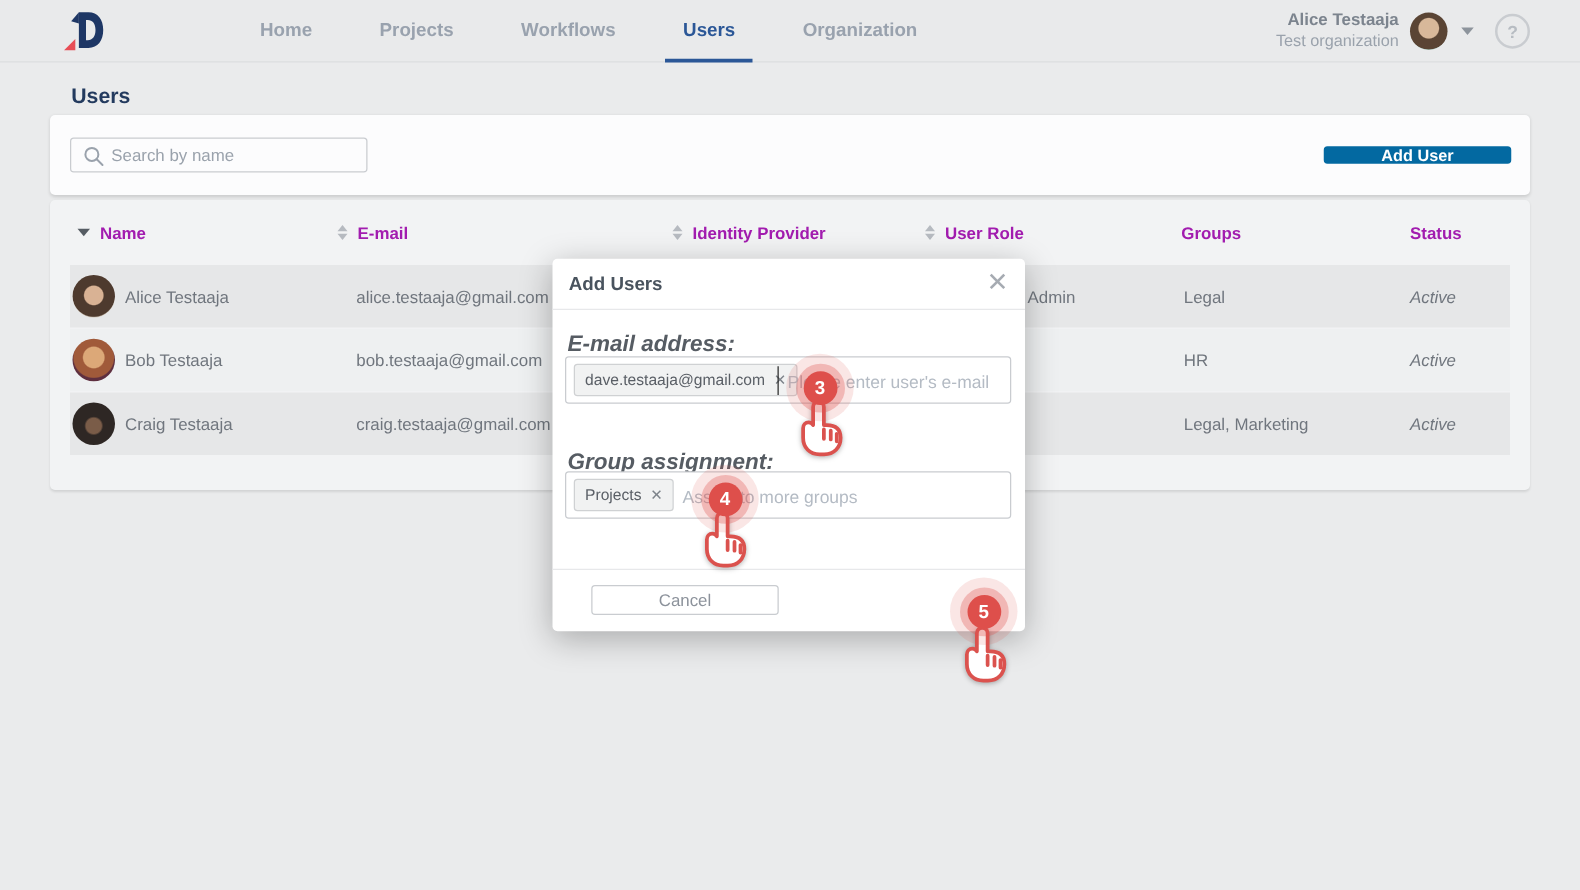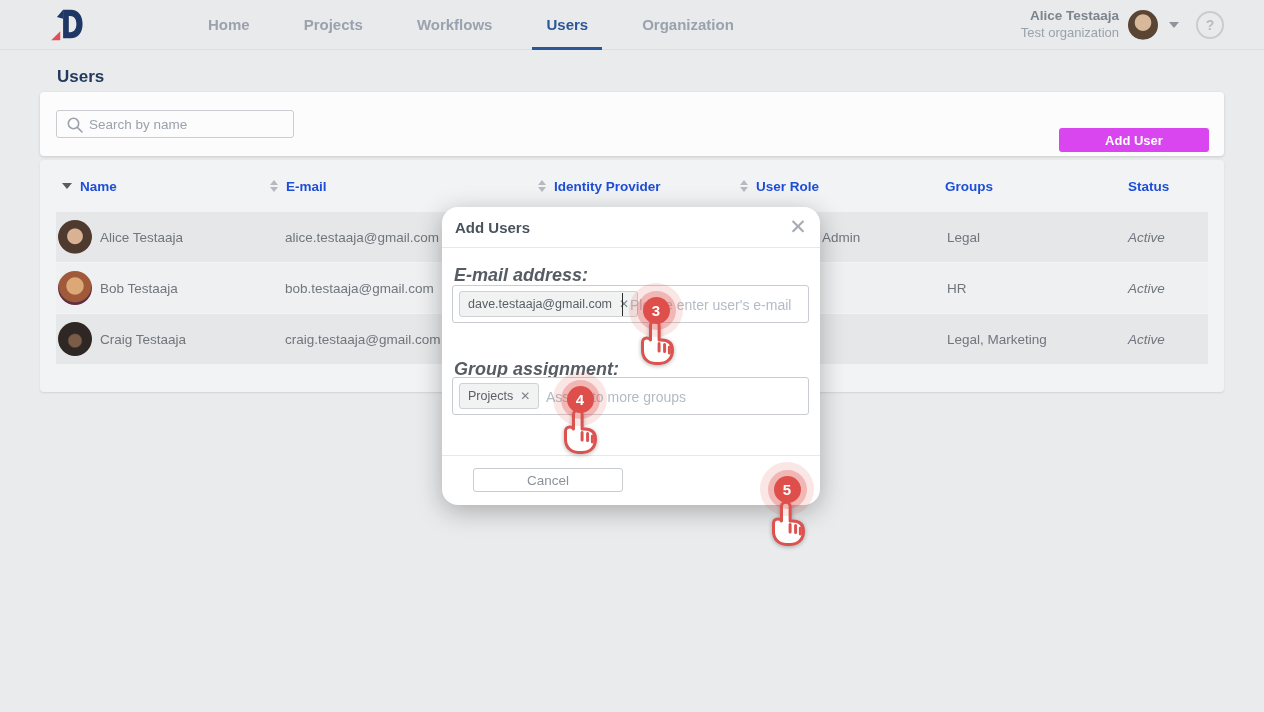--- a/index.html
+++ b/index.html
@@ -36,27 +36,27 @@
   .search-box { position:absolute; left:16px; top:18px; width:238px; height:28px;
                 border:1px solid #c9ccd0; border-radius:3px; background:#fcfcfd; }
   .search-box svg { position:absolute; left:9px; top:5px; }
   .search-box input { position:absolute; left:32px; top:0; width:200px; height:26px; border:0;
                       background:transparent; font-family:inherit; font-size:13.5px; color:#555; outline:none; }
   .search-box input::placeholder { color:#9aa2ac; }
   .btn { display:flex; align-items:center; justify-content:center; border-radius:3px;
          font-family:inherit; font-size:13px; cursor:pointer; }
   .btn-ghost { position:absolute; left:849px; top:19px; width:150px; height:26px;
                border:1px solid #ccd0d4; color:#b9bdc3; background:transparent; }
-  .btn-primary { position:absolute; left:1019px; top:36px; width:150px; height:24px;
-                 background:#d946ef; color:#fff; border:0; font-weight:700; }
+  .btn-primary { position:absolute; left:1019px; top:25px; width:150px; height:14px;
+                 background:#0369a1; color:#fff; border:0; font-weight:700; }
   
   .table-card { left:40px; top:160px; width:1184px; height:232px; background:#f2f3f4;
                 box-shadow:0 1px 2px rgba(0,0,0,.10); }
   .th { position:absolute; top:0; height:52px; display:flex; align-items:center; gap:8px;
-        font-size:13.5px; font-weight:700; color:#1d4ed8; }
+        font-size:13.5px; font-weight:700; color:#a21caf; }
   .sort-desc { width:0; height:0; border-left:5px solid transparent; border-right:5px solid transparent;
                border-top:6px solid #565c63; }
   .sort-both { display:flex; flex-direction:column; gap:2px; }
   .sort-both i { display:block; width:0; height:0; border-left:4px solid transparent; border-right:4px solid transparent; }
   .sort-both .up { border-bottom:5px solid #b6bac0; }
   .sort-both .dn { border-top:5px solid #b6bac0; }
   .row { position:absolute; left:16px; width:1152px; height:50px; cursor:pointer; }
   .row.dark { background:#e6e7e8; }
   .row.light { background:#eef0f1; }
   .cell { position:absolute; top:0; height:50px; display:flex; align-items:center;
@@ -65,21 +65,21 @@
   .avatar-alice { background:radial-gradient(circle at 50% 48%, #d9b294 0 30%, #4e3a2e 34% 68%, #cfc3b4 72%); }
   .avatar-bob   { background:radial-gradient(circle at 50% 44%, #dcA878 0 32%, #a05a3a 36% 62%, #5e2f3f 66%); }
   .avatar-craig { background:radial-gradient(circle at 50% 55%, #7a5c48 0 24%, #2e2724 30%); }
   .c-name   { left:44px; }
   .c-email  { left:229px; }
   .c-role   { left:766px; }
   .c-groups { left:891px; }
   .c-status { left:1072px;font-style:italic; }
   
   .modal { position:absolute; left:442px; top:207px; width:378px; height:298px; background:#fff;
-           border-radius:16px; box-shadow:0 6px 26px rgba(0,0,0,.28); z-index:10; }
+           border-radius:4px; box-shadow:0 6px 26px rgba(0,0,0,.28); z-index:10; }
   .modal-header { position:absolute; top:0; left:0; right:0; height:41px; border-bottom:1px solid #e7e8ea; }
   .modal-title { position:absolute; left:13px; top:0; height:41px; display:flex; align-items:center;
                  font-size:15px; font-weight:700; color:#49535e; }
   .modal-close { position:absolute; right:10px; top:8px; width:24px; height:24px; border:0; background:none;
                  font-size:21px; font-weight:400; color:#a6abb2; cursor:pointer; line-height:24px; }
   .field-label { position:absolute; left:12px; font-size:18px; font-weight:700; color:#565c63;font-style:italic; }
   .tag-input { position:absolute; left:10px; width:357px; height:38px; border:1px solid #c9ccd0;
                border-radius:3px; background:#fff; cursor:text; }
   .chip { position:absolute; left:6px; top:5px; height:26px; display:flex; align-items:center; gap:7px;
           padding:0 8px; background:#f1f2f2; border:1px solid #cfd1d3; border-radius:3px;

